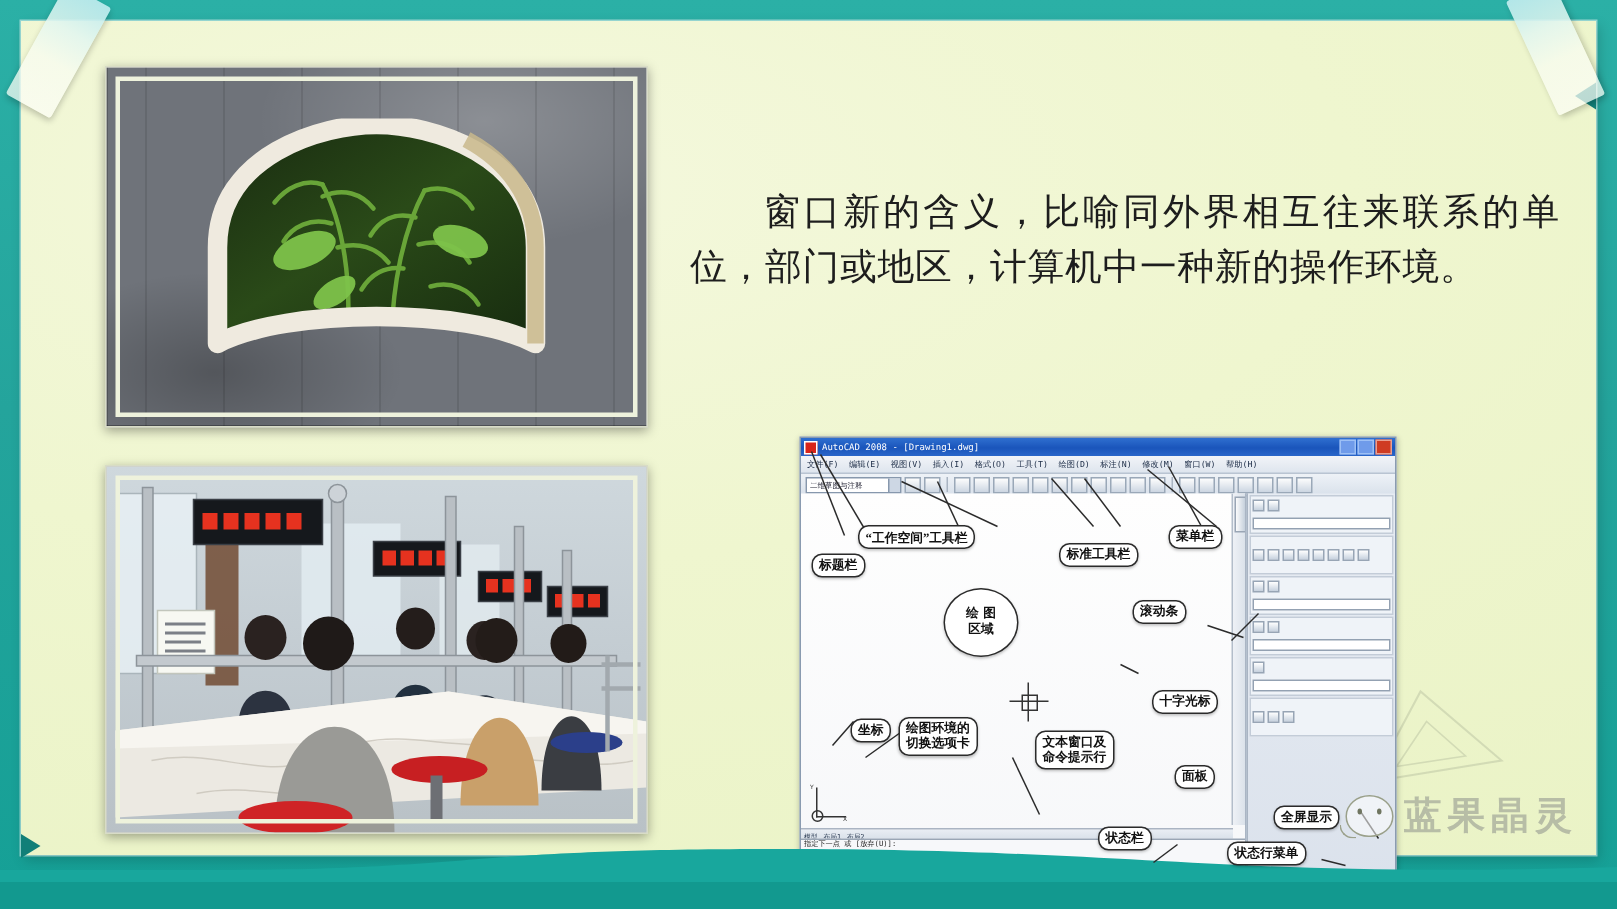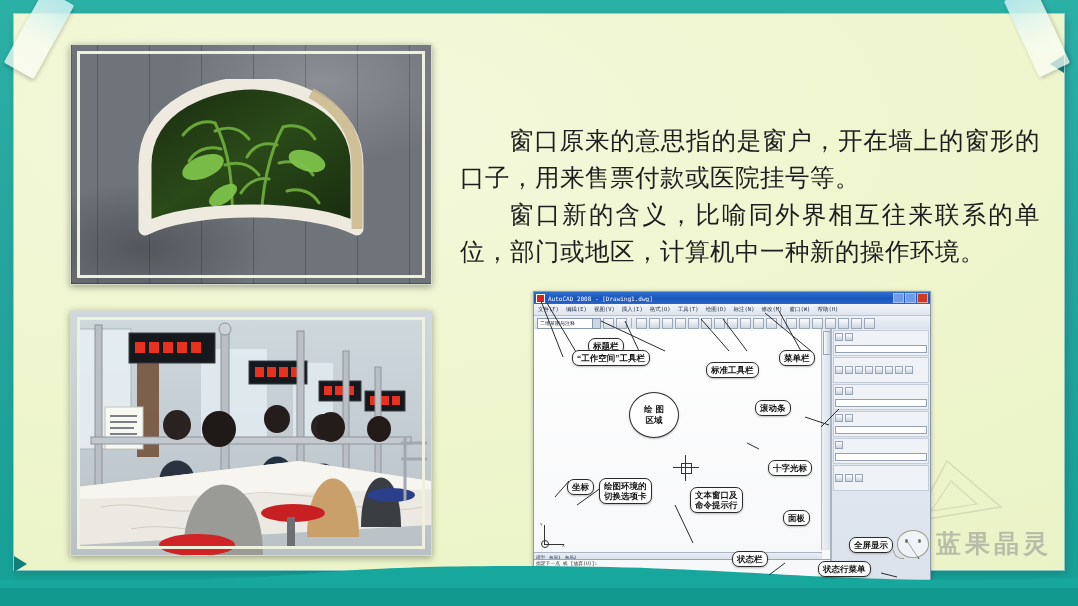--- a/index.html
+++ b/index.html
@@ -388,21 +388,20 @@
 
       <g fill="none" stroke="#a2a9ae" stroke-width="3">
         <path d="M330,132 L356,132 M330,148 L356,148 M334,126 L334,190"></path>
       </g>
     </svg>
     <div class="photo-inner-mat"></div>
   </div>
 
 
   <div id="body-text">
-    <p>窗口原来的意思指的是窗户，开在墙上的窗形的口子，用来售票付款或医院挂号等。</p>
     <p>窗口新的含义，比喻同外界相互往来联系的单位，部门或地区，计算机中一种新的操作环境。</p>
   </div>
 
   <div id="cad">
 
     <div class="cad-titlebar">
       <span class="t-ico"></span>
       <span class="t-txt">AutoCAD 2008 - [Drawing1.dwg]</span>
       <span class="cad-wbtns">
         <i></i>
@@ -555,21 +554,21 @@
         <path d="M44,214 L72,194"></path>
         <path d="M160,252 L142,214"></path>
         <path d="M306,118 L288,136"></path>
         <path d="M252,272 L236,284"></path>
         <path d="M348,282 L364,286"></path>
         <path d="M374,250 L386,268"></path>
       </g>
     </svg>
   </div>
 
-  <div class="callout" style="left:541px;top:338px;margin-left:47px;">标题栏</div>
+  <div class="callout" style="left:541px;top:369px;">标题栏</div>
   <div class="callout" style="left:572px;top:350px;font-family:Liberation Serif, serif;">“工作空间”工具栏</div>
   <div class="callout" style="left:706px;top:362px;">标准工具栏</div>
   <div class="callout" style="left:779px;top:350px;">菜单栏</div>
   <div class="callout" style="left:629px;top:392px;width:40px;height:40px;border-radius:50%;display:flex;align-items:center;justify-content:center;line-height:11px;">绘 图
 区域</div>
   <div class="callout" style="left:755px;top:400px;">滚动条</div>
   <div class="callout" style="left:740px;top:460px;margin-left:28px;">十字光标</div>
   <div class="callout" style="left:567px;top:479px;text-align:right;">坐标</div>
   <div class="callout" style="left:599px;top:478px;">绘图环境的
 切换选项卡</div>

